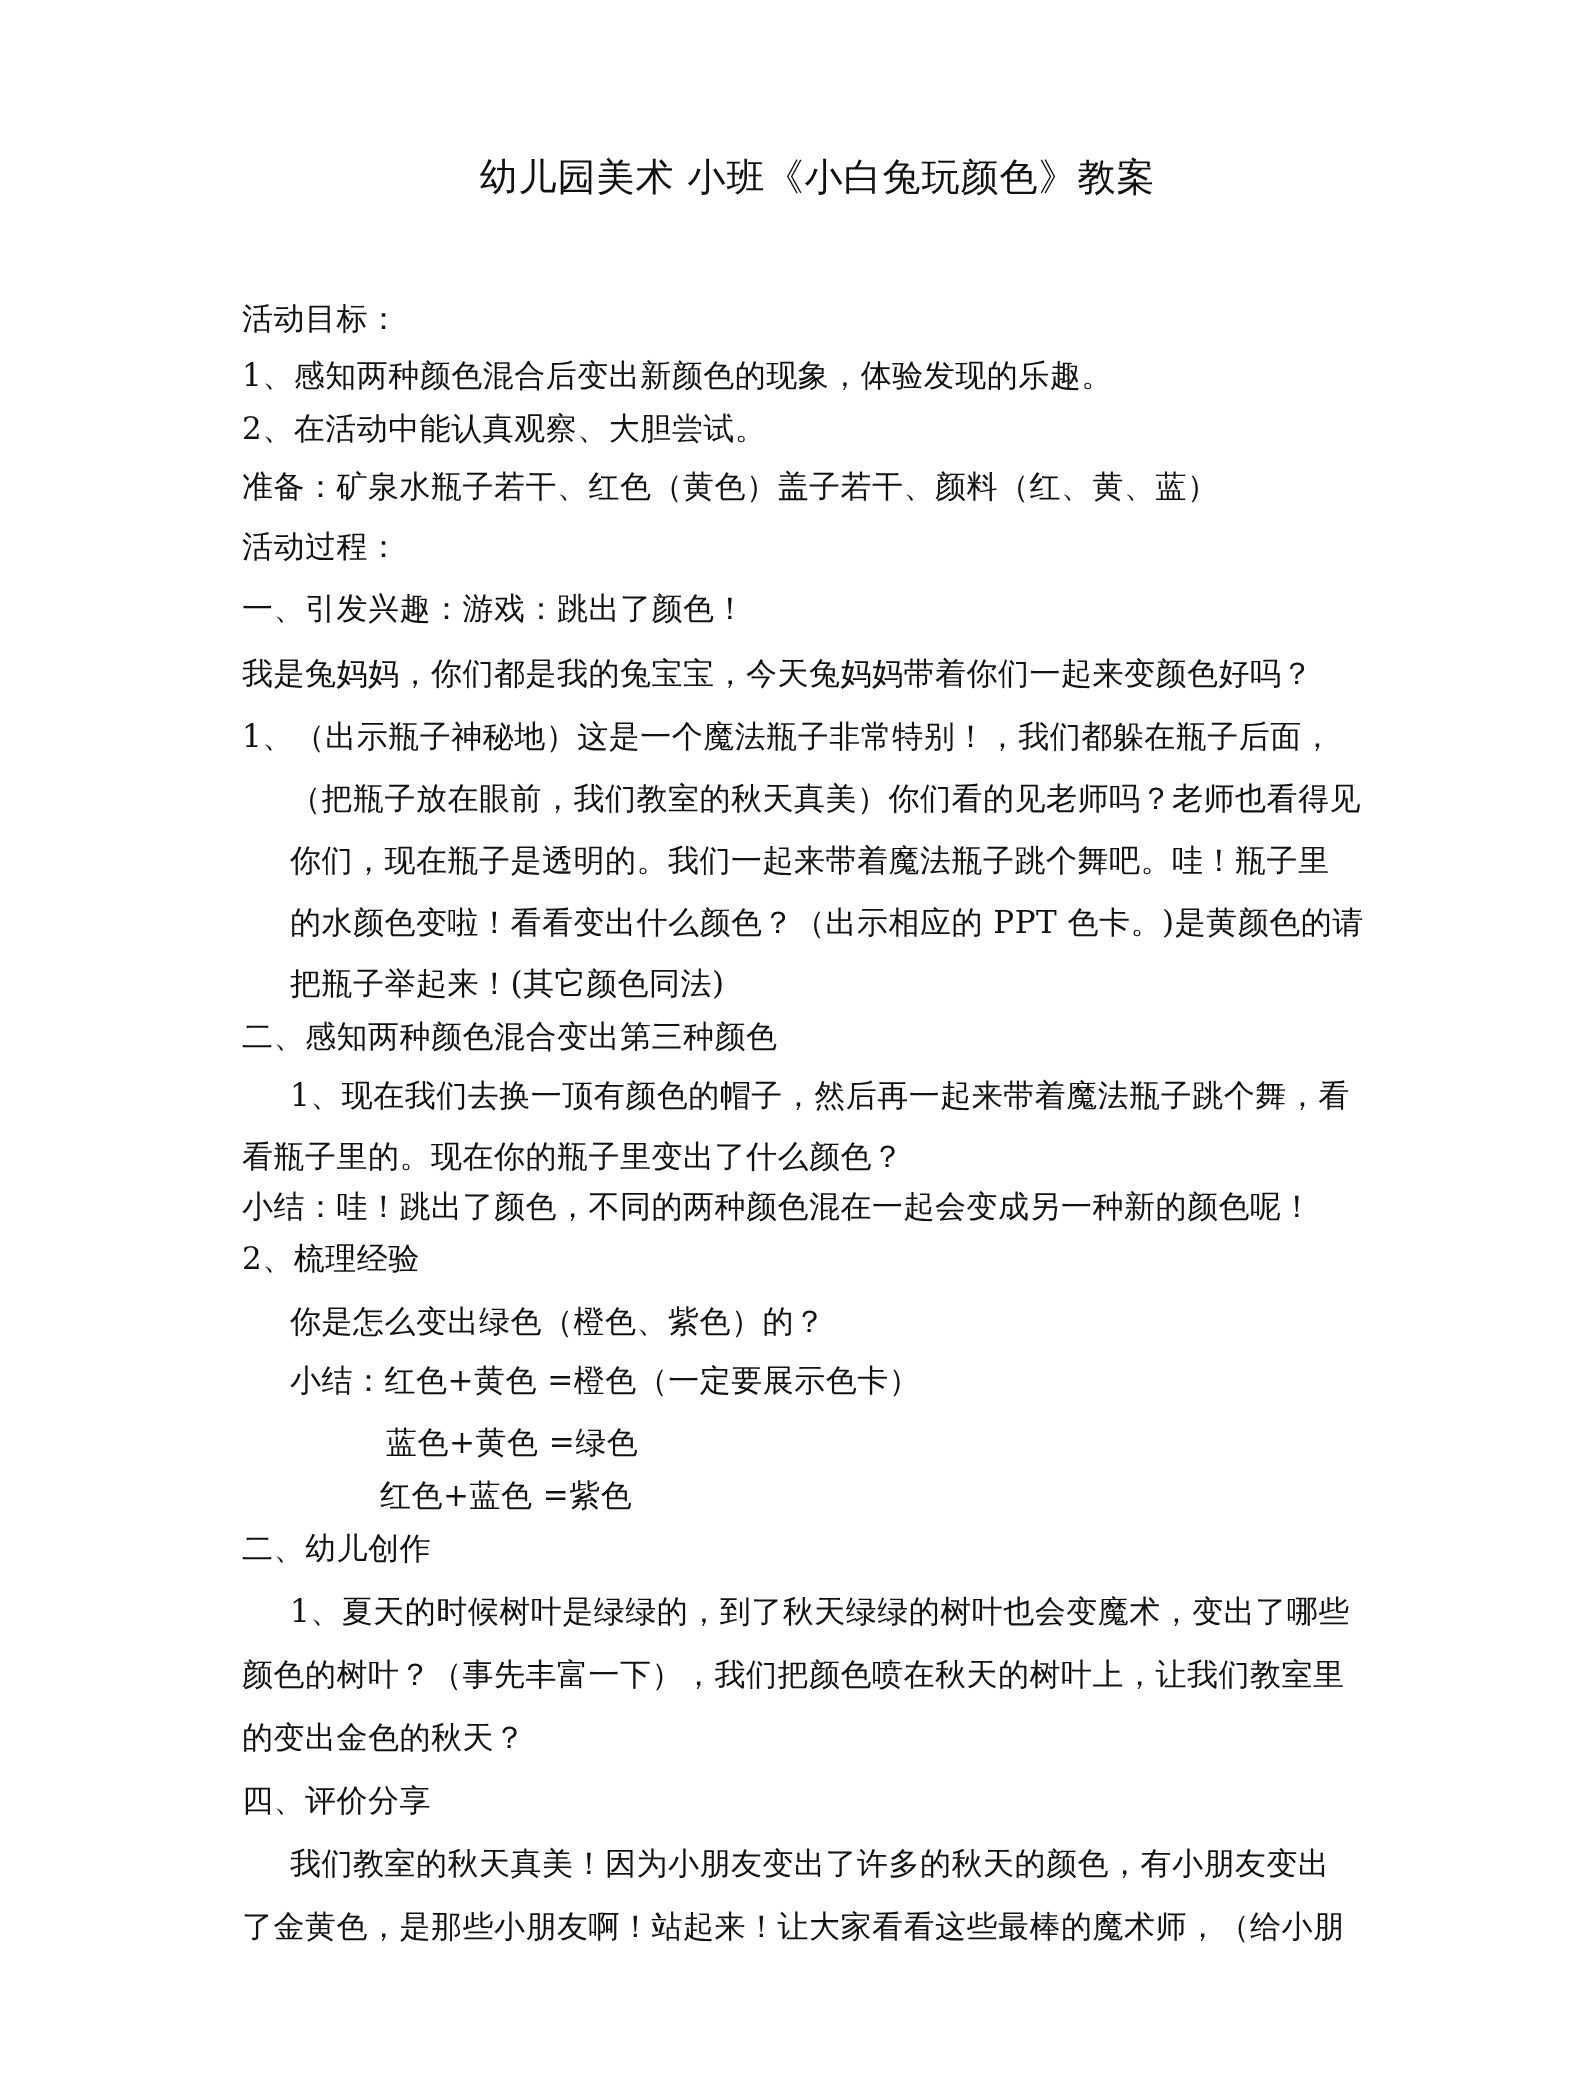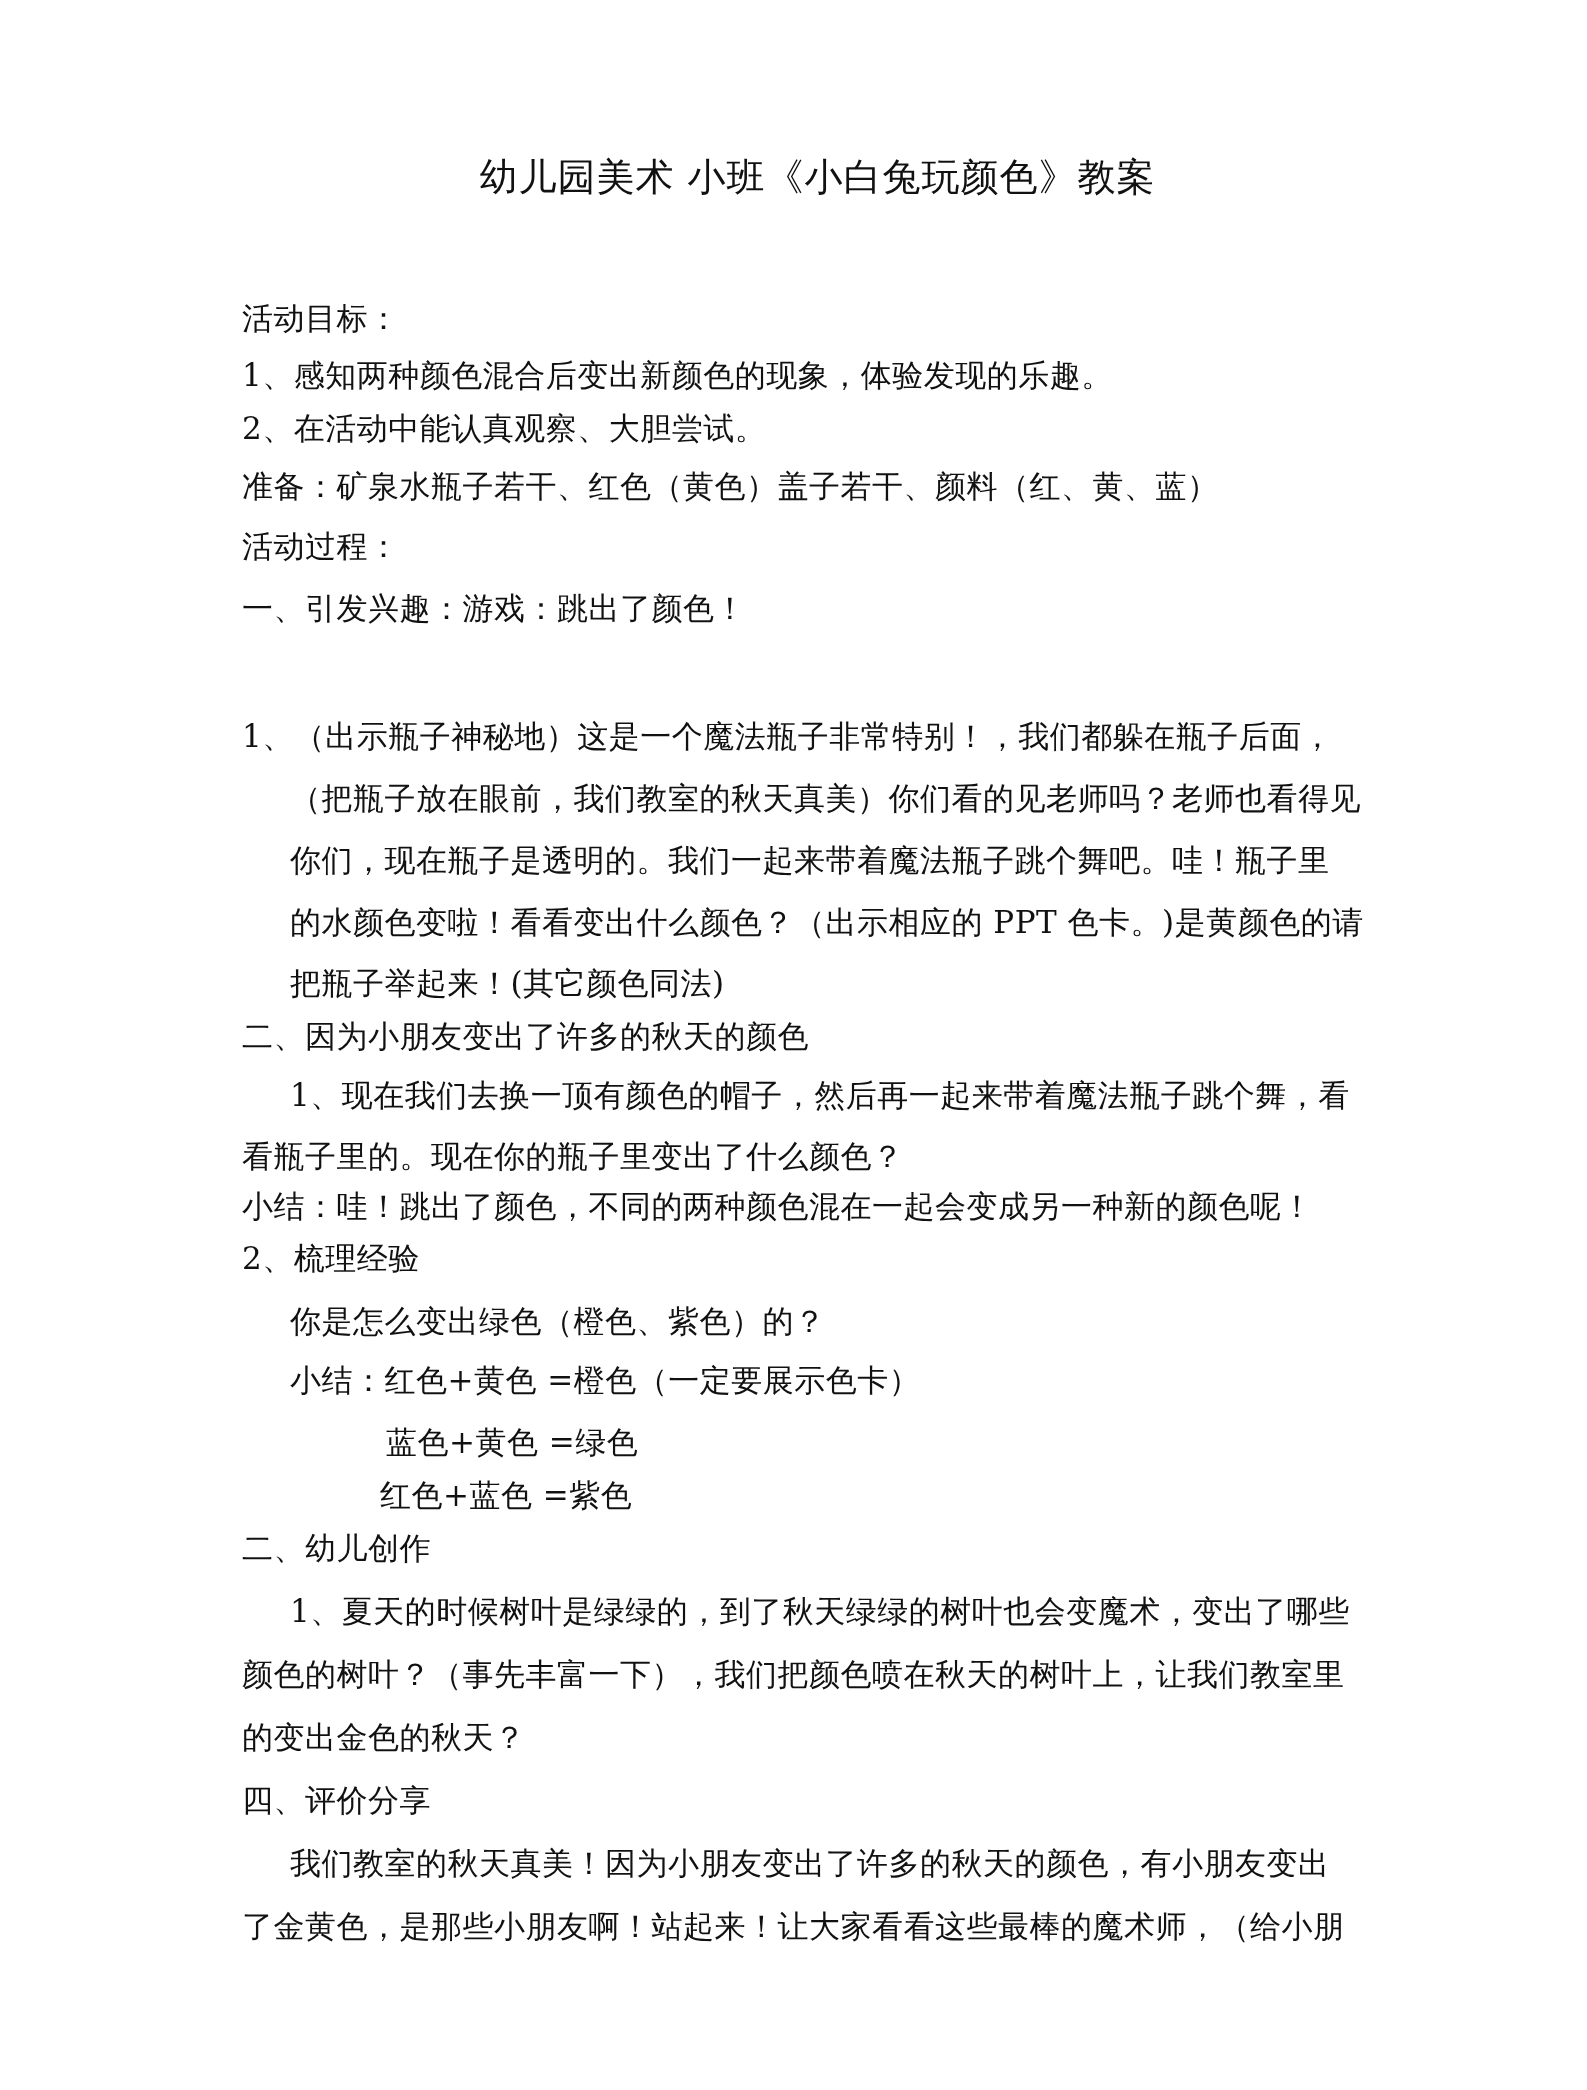--- a/index.html
+++ b/index.html
@@ -19,26 +19,27 @@
 
 <div class="page">
   <div class="title">幼儿园美术 小班《小白兔玩颜色》教案</div>
 
   <div class="line l0" style="top:300px;">活动目标：</div>
   <div class="line l0" style="top:357px;">1、感知两种颜色混合后变出新颜色的现象，体验发现的乐趣。</div>
   <div class="line l0" style="top:410px;">2、在活动中能认真观察、大胆尝试。</div>
   <div class="line l0" style="top:468px;">准备：矿泉水瓶子若干、红色（黄色）盖子若干、颜料（红、黄、蓝）</div>
   <div class="line l0" style="top:528px;">活动过程：</div>
   <div class="line l0" style="top:590px;">一、引发兴趣：游戏：跳出了颜色！</div>
+  <div class="line l0" style="top:655px;">我是兔妈妈，你们都是我的兔宝宝，今天兔妈妈带着你们一起来变颜色好吗？</div>
   <div class="line l0" style="top:718px;">1、（出示瓶子神秘地）这是一个魔法瓶子非常特别！，我们都躲在瓶子后面，</div>
   <div class="line l1" style="top:780px;">（把瓶子放在眼前，我们教室的秋天真美）你们看的见老师吗？老师也看得见</div>
   <div class="line l1" style="top:842px;">你们，现在瓶子是透明的。我们一起来带着魔法瓶子跳个舞吧。哇！瓶子里</div>
   <div class="line l1" style="top:904px;">的水颜色变啦！看看变出什么颜色？（出示相应的 PPT 色卡。)是黄颜色的请</div>
   <div class="line l1" style="top:965px;">把瓶子举起来！(其它颜色同法)</div>
-  <div class="line l0" style="top:1018px;">二、因为小朋友变出了许多的秋天的颜色</div>
+  <div class="line l0" style="top:1018px;">二、感知两种颜色混合变出第三种颜色</div>
   <div class="line l1" style="top:1077px;">1、现在我们去换一顶有颜色的帽子，然后再一起来带着魔法瓶子跳个舞，看</div>
   <div class="line l0" style="top:1138px;">看瓶子里的。现在你的瓶子里变出了什么颜色？</div>
   <div class="line l0" style="top:1188px;">小结：哇！跳出了颜色，不同的两种颜色混在一起会变成另一种新的颜色呢！</div>
   <div class="line l0" style="top:1240px;">2、梳理经验</div>
   <div class="line l1" style="top:1303px;">你是怎么变出绿色（橙色、紫色）的？</div>
   <div class="line l1" style="top:1362px;">小结：红色+黄色 =橙色（一定要展示色卡）</div>
   <div class="line l2" style="top:1424px;">蓝色+黄色 =绿色</div>
   <div class="line l3" style="top:1477px;">红色+蓝色 =紫色</div>
   <div class="line l0" style="top:1530px;">二、幼儿创作</div>
   <div class="line l1" style="top:1593px;">1、夏天的时候树叶是绿绿的，到了秋天绿绿的树叶也会变魔术，变出了哪些</div>

